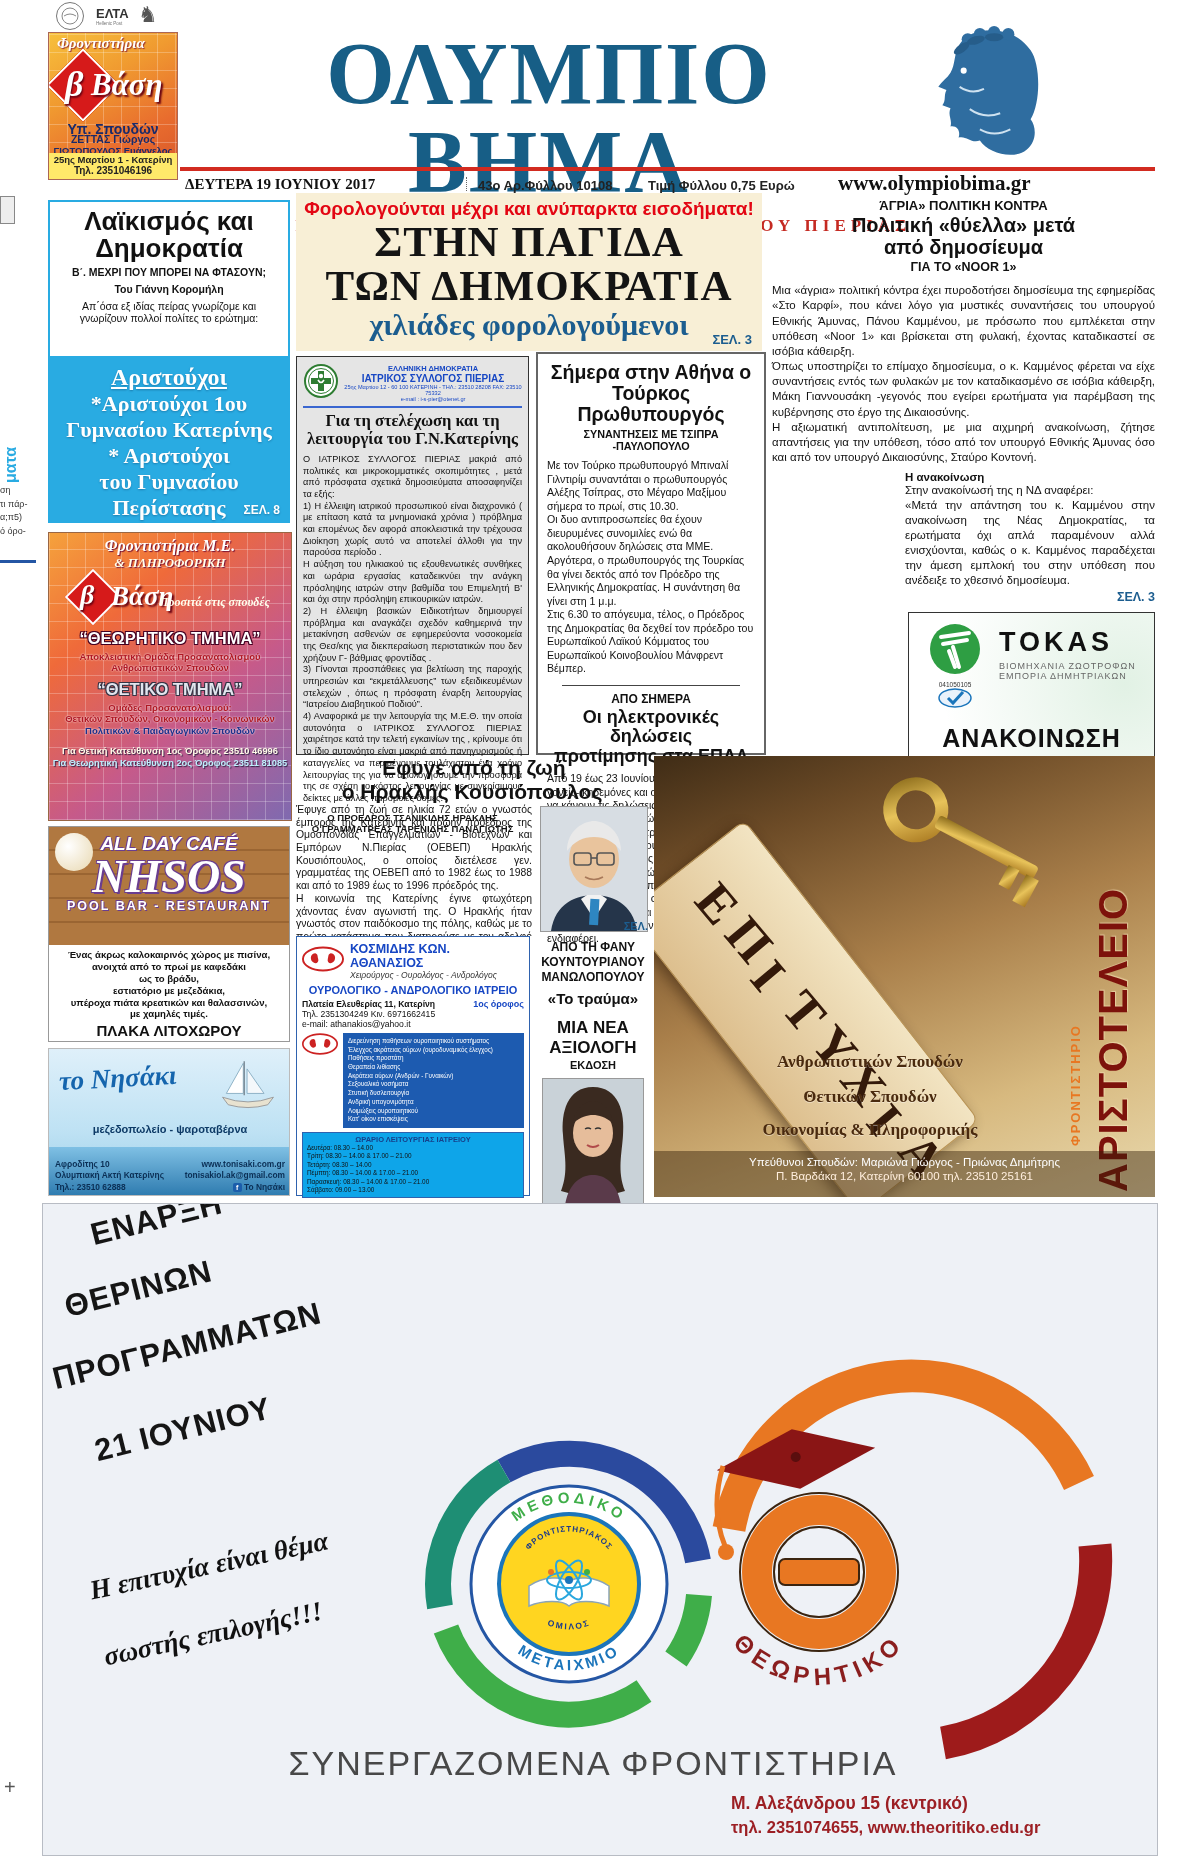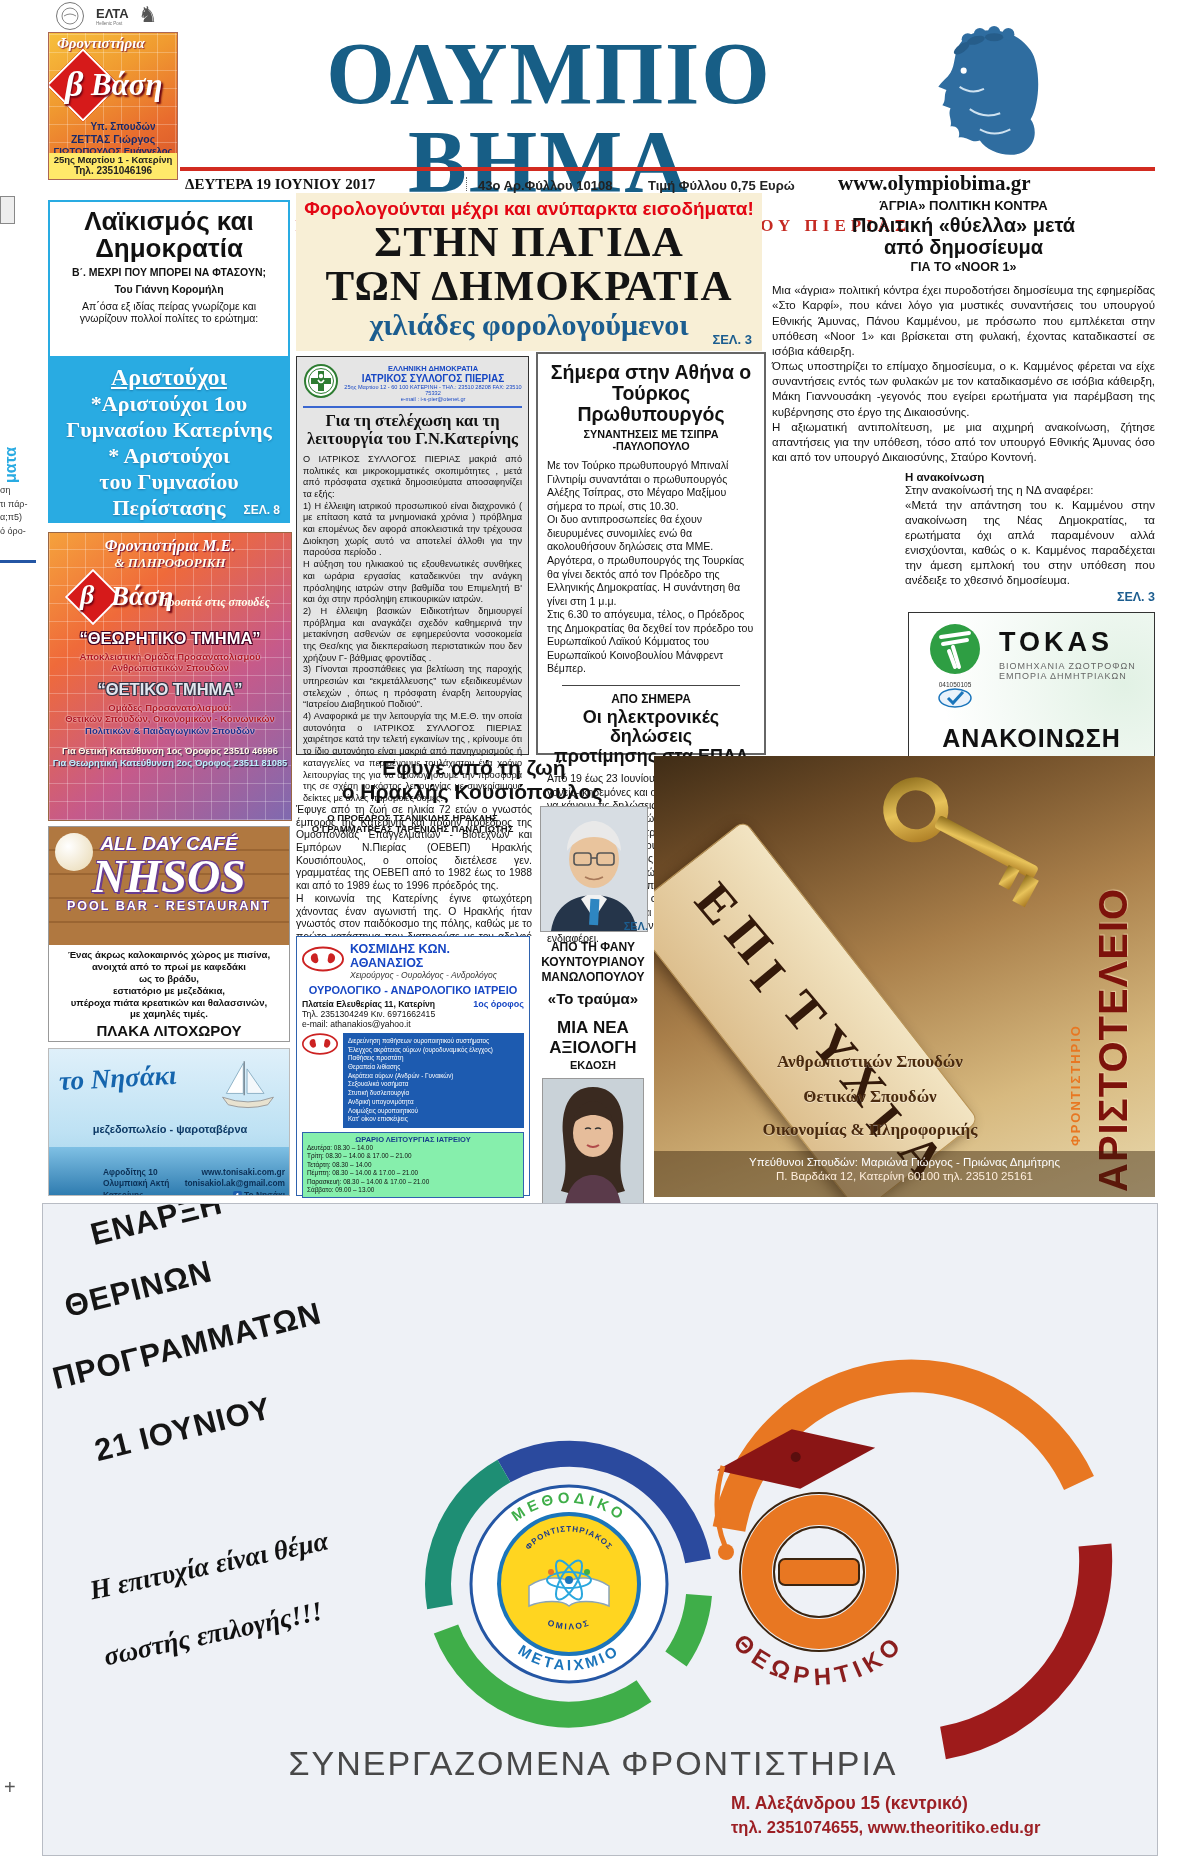--- a/index.html
+++ b/index.html
@@ -92,21 +92,21 @@
     <span class="abs" style="left:44px;top:19px;font-size:4.5px;color:#777;">Hellenic Post</span>
     <span class="abs" style="left:86px;top:0px;font-size:22px;color:#555;">♞</span>
   </div>
 
   <div class="abs vasi-bg" style="left:48px;top:32px;width:128px;height:146px;border:1px solid #a65;overflow:hidden;">
     <div class="vasi-grid"></div>
     <div class="abs script" style="left:8px;top:2px;font-size:15px;color:#fff;text-shadow:1px 1px 1px #933;">Φροντιστήρια</div>
     <div class="abs diamond" style="left:8px;top:26px;width:52px;height:52px;"></div>
     <div class="abs script" style="left:16px;top:30px;font-size:36px;color:#fff;text-shadow:1px 2px 2px #601;">β</div>
     <div class="abs script" style="left:42px;top:34px;font-size:31px;color:#fff;text-shadow:2px 2px 2px #601;">Βάση</div>
-    <div class="abs ctr b" style="left:16px;top:88px;width:116px;font-size:10px;color:#1a2a6a;">Υπ. Σπουδών</div>
+    <div class="abs ctr b" style="left:6px;top:88px;width:116px;font-size:14px;color:#1a2a6a;">Υπ. Σπουδών</div>
     <div class="abs ctr b" style="left:0;top:100px;width:128px;font-size:10.5px;color:#1a2a6a;">ΖΕΤΤΑΣ Γιώργος</div>
     <div class="abs ctr b" style="left:0;top:112px;width:128px;font-size:9.5px;color:#1a2a6a;">ΓΙΩΤΟΠΟΥΛΟΣ Ευάγγελος</div>
     <div class="abs" style="left:0;bottom:0;width:128px;height:26px;background:#ffe96a;">
       <div class="ctr b" style="font-size:9.5px;color:#222;margin-top:1px;">25ης Μαρτίου 1 - Κατερίνη</div>
       <div class="ctr b" style="font-size:10px;color:#222;">Τηλ. 2351046196</div>
     </div>
   </div>
 
   <div class="abs" style="left:180px;top:30px;width:738px;">
     <div class="mast-title">ΟΛΥΜΠΙΟ ΒΗΜΑ</div>
@@ -347,21 +347,21 @@
         <div style="font-size:6.3px;line-height:1.38;">Παθήσεις προστάτη</div>
         <div style="font-size:6.3px;line-height:1.38;">Θεραπεία λιθίασης</div>
         <div style="font-size:6.3px;line-height:1.38;">Ακράτεια ούρων (Ανδρών - Γυναικών)</div>
         <div style="font-size:6.3px;line-height:1.38;">Σεξουαλικά νοσήματα</div>
         <div style="font-size:6.3px;line-height:1.38;">Στυτική δυσλειτουργία</div>
         <div style="font-size:6.3px;line-height:1.38;">Ανδρική υπογονιμότητα</div>
         <div style="font-size:6.3px;line-height:1.38;">Λοιμώξεις ουροποιητικού</div>
         <div style="font-size:6.3px;line-height:1.38;">Κατ' οίκον επισκέψεις</div>
       </div>
     </div>
-    <div style="margin-top:4px;background:#86efac;border:1px solid #2f62ae;padding:2px 4px;">
+    <div style="margin-top:4px;background:#0ea5e9;border:1px solid #2f62ae;padding:2px 4px;">
       <div class="ctr b" style="font-size:7.5px;color:#16408a;">ΩΡΑΡΙΟ ΛΕΙΤΟΥΡΓΙΑΣ ΙΑΤΡΕΙΟΥ</div>
       <div style="font-size:6.4px;line-height:1.32;">Δευτέρα: 08.30 – 14.00</div>
       <div style="font-size:6.4px;line-height:1.32;">Τρίτη: 08.30 – 14.00 &amp; 17.00 – 21.00</div>
       <div style="font-size:6.4px;line-height:1.32;">Τετάρτη: 08.30 – 14.00</div>
       <div style="font-size:6.4px;line-height:1.32;">Πέμπτη: 08.30 – 14.00 &amp; 17.00 – 21.00</div>
       <div style="font-size:6.4px;line-height:1.32;">Παρασκευή: 08.30 – 14.00 &amp; 17.00 – 21.00</div>
       <div style="font-size:6.4px;line-height:1.32;">Σάββατο: 09.00 – 13.00</div>
     </div>
   </div>
 
@@ -445,21 +445,21 @@
     <span class="abs" style="right:8px;top:6px;">
       <svg width="66" height="58" viewBox="0 0 70 60">
           <polygon points="12,40 30,8 30,40" fill="#fff" stroke="#8aafc4" stroke-width="1"></polygon>
           <polygon points="34,14 52,40 34,40" fill="#f4f8fb" stroke="#8aafc4" stroke-width="1"></polygon>
           <line x1="31" y1="6" x2="31" y2="42" stroke="#7a8a94" stroke-width="1.5"></line>
           <path d="M8 44 Q35 54 62 44 L56 52 Q35 58 14 52 Z" fill="#e8e2d0" stroke="#999" stroke-width="1"></path>
         </svg>
     </span>
     <div class="abs ctr b" style="left:0;top:74px;width:242px;font-size:11px;color:#0d3a66;">μεζεδοπωλείο - ψαροταβέρνα</div>
     <div class="abs" style="left:0;bottom:0;width:242px;height:48px;background:linear-gradient(#7fc0e4,#2f7cb0);">
-      <div style="display:flex;justify-content:space-between;padding:20px 6px;margin-left:48px;">
+      <div style="display:flex;justify-content:space-between;padding:12px 6px;">
         <div style="font-size:8.4px;color:#0b2f55;font-weight:bold;line-height:1.35;">
           <div>Αφροδίτης 10</div>
           <div>Ολυμπιακή Ακτή Κατερίνης</div>
           <div>Τηλ.: 23510 62888</div>
         </div>
         <div style="font-size:8.4px;color:#0b2f55;font-weight:bold;line-height:1.35;text-align:right;">
           <div>www.tonisaki.com.gr</div>
           <div>tonisakiol.ak@gmail.com</div>
           <div><span style="display:inline-block;width:9px;height:9px;background:#1b5dab;color:#fff;font-size:7px;text-align:center;line-height:9px;border-radius:2px;">f</span>
             <span>Το Νησάκι</span></div>

